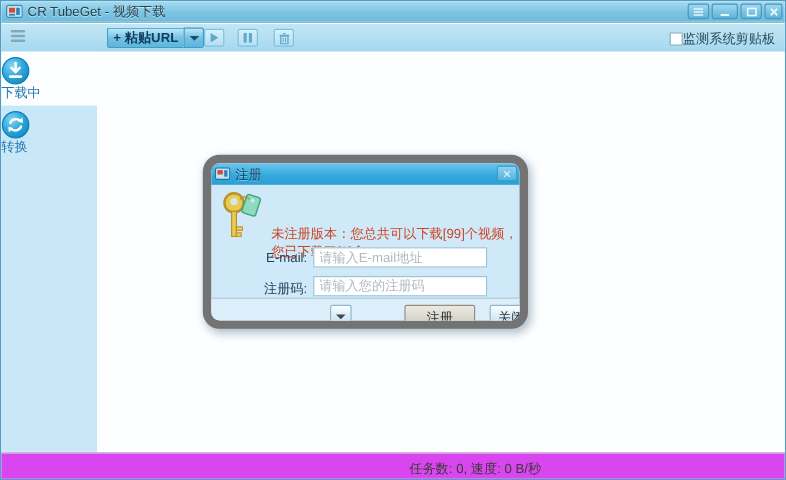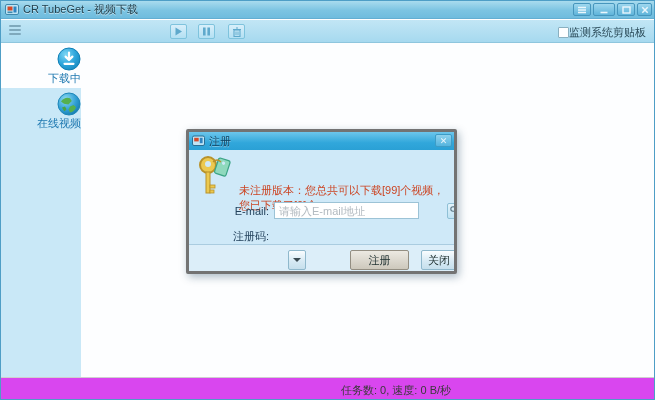--- a/index.html
+++ b/index.html
@@ -54,36 +54,36 @@
   }
   .tool-btn.play { left:169px; } .tool-btn.pause { left:197px; } .tool-btn.trash { left:227px; }
   .clip-check { position:absolute; right:8px; top:5px; display:flex; align-items:center; cursor:pointer; }
   .cb { width:11px; height:11px; background:#fdfeff; border:1px solid #8ab0c0; border-radius:1px; }
   .clip-label { font-size:11px; color:#2a4a58; }
   
   .sidebar {
     position:absolute; left:0; top:42px; width:80px; height:334px;
     background:#c9e8f7;
   }
-  .side-item { width:80px; height:45px; display:flex; flex-direction:column; align-items:flex-end; justify-content:center; cursor:pointer; gap:2px; }
+  .side-item { width:80px; height:45px; display:flex; flex-direction:column; align-items:flex-start; justify-content:center; cursor:pointer; gap:2px; }
   .side-item.selected { background:#fdfeff; }
   .side-icon { width:24px; height:24px; display:block; }
   .side-label { font-size:11px; color:#1e78b0; line-height:11px; }
   .main { position:absolute; left:80px; top:42px; width:574px; height:334px; background:#fdfeff; }
   
   .statusbar {
     position:absolute; left:0; top:376px; width:100%; height:29px;
     background:#d946ef; border-top:1px solid #cfcfcf;
   }
   .status-text { position:absolute; left:340px; top:5px; font-size:11px; color:#3a3a3a; }
   
   .dialog {
-    position:absolute; left:185px; top:128px; width:271px; height:145px;
-    border:3px solid #737373; background:#cfe9f8;
-    box-shadow:2px 3px 8px rgba(20,60,90,.35); border-radius:2px; overflow:hidden;
+    position:absolute; left:168px; top:128px; width:271px; height:145px;
+    border:7px solid #737373; background:#cfe9f8;
+    box-shadow:2px 3px 8px rgba(20,60,90,.35); border-radius:14px; overflow:hidden;
   }
   .dlg-titlebar {
     position:absolute; left:0; top:0; width:100%; height:18px;
     background:linear-gradient(#6cc6ec,#31a7db 60%,#2aa0d5);
     display:flex; align-items:center;
   }
   .dlg-icon { width:13px; height:12px; margin:0 4px 0 3px; display:inline-flex; }
   .dlg-title { font-size:11px; color:#0d3e5c; text-shadow:0 1px 0 rgba(255,255,255,.4); }
   .dlg-close {
     position:absolute; right:2px; top:2px; width:17px; height:13px;
@@ -179,20 +179,26 @@
       </div>
     </div>
   </div>
 
   <div class="toolbar">
     <span class="grip">
         <i></i>
         <i></i>
         <i></i>
       </span>
+    <div class="paste-group">
+      <button class="paste-btn">+ 粘贴URL</button>
+      <button class="paste-dd">
+          <span class="caret"></span>
+        </button>
+    </div>
     <button class="tool-btn play">
       <svg width="9" height="9" viewBox="0 0 9 9">
           <polygon points="1.5,0.5 8,4.5 1.5,8.5" fill="#5fa9cc"></polygon>
         </svg>
     </button>
     <button class="tool-btn pause">
       <svg width="9" height="9" viewBox="0 0 9 9">
           <rect x="1" y="0.5" width="2.6" height="8" fill="#5fa9cc"></rect>
           <rect x="5.4" y="0.5" width="2.6" height="8" fill="#5fa9cc"></rect>
         </svg>
@@ -217,27 +223,28 @@
           <circle cx="12" cy="12" r="11" fill="url(#gCircle)" stroke="#0f7fb5"></circle>
           <path d="M12 5.5v7M8.6 9.6 12 13l3.4-3.4" stroke="#fff" stroke-width="2.2" fill="none" stroke-linecap="round" stroke-linejoin="round"></path>
           <path d="M7.5 16.8h9" stroke="#fff" stroke-width="2.2" stroke-linecap="round"></path>
         </svg>
       </span>
       <span class="side-label">下载中</span>
     </div>
     <div class="side-item">
       <span class="side-icon">
         <svg width="24" height="24" viewBox="0 0 24 24">
-          <circle cx="12" cy="12" r="11" fill="url(#gGlobe)" stroke="#1d86b8"></circle>
-          <path d="M4 9.5c2.5-3.5 6-4.5 9-3.2l1.8 2.6-3.4 3.6-4.4-.8z" fill="#55b04e"></path>
-          <path d="M13 14.5l3.5-1.5 2.5 2.2c-1 2.8-3.2 4.8-6 5.3l-1.4-3z" fill="#55b04e"></path>
-          <path d="M5 15.5l3-1 1.5 2.8-1.8 2A9.6 9.6 0 0 1 5 15.5z" fill="#4aa344"></path>
+          <circle cx="12" cy="12" r="11" fill="url(#gCircle)" stroke="#0f7fb5"></circle>
+          <path d="M7.5 10.5a5.2 5.2 0 0 1 8.6-1.6" fill="none" stroke="#fff" stroke-width="2" stroke-linecap="round"></path>
+          <polygon points="17.6,5.8 18.2,10.2 14,9.4" fill="#fff"></polygon>
+          <path d="M16.5 13.5a5.2 5.2 0 0 1-8.6 1.6" fill="none" stroke="#fff" stroke-width="2" stroke-linecap="round"></path>
+          <polygon points="6.4,18.2 5.8,13.8 10,14.6" fill="#fff"></polygon>
         </svg>
       </span>
-      <span class="side-label">在线视频</span>
+      <span class="side-label">转换</span>
     </div>
   </div>
 
   <div class="main"></div>
 
   <div class="statusbar">
     <span class="status-text">任务数: 0, 速度: 0 B/秒</span>
   </div>
 
   <div class="dialog">
@@ -275,20 +282,21 @@
         <input class="f-input" type="text" placeholder="请输入E-mail地址" style="">
         <button class="mini-btn">
           <svg width="9" height="10" viewBox="0 0 9 10">
             <circle cx="3" cy="3" r="2.2" fill="none" stroke="#5a7585" stroke-width="1.1"></circle>
             <path d="M4.5 4.5 8 8M6.7 8.2l1.2-1.2" stroke="#5a7585" stroke-width="1.1" fill="none"></path>
           </svg>
         </button>
       </div>
       <div class="form-row code">
         <span class="f-label">注册码:</span>
+        <input class="f-input" type="text" placeholder="请输入您的注册码" style="">
       </div>
     </div>
 
     <div class="dlg-footer">
       <button class="dlg-btn buy-dd">
           <span class="caret dark"></span>
         </button>
       <button class="dlg-btn register">注册</button>
       <button class="dlg-btn closebtn">关闭</button>
     </div>

